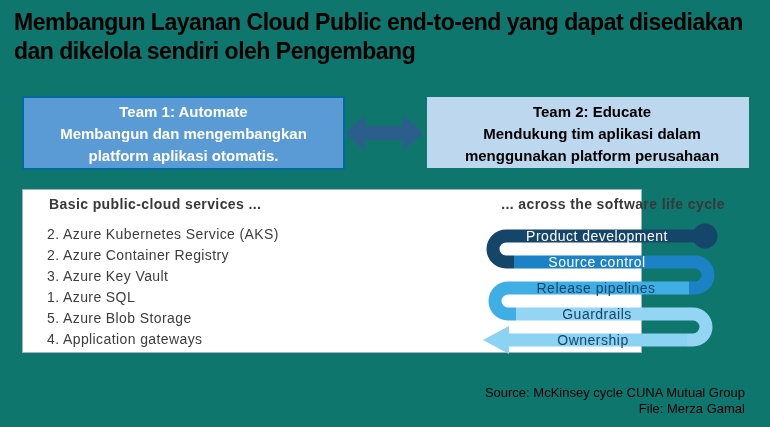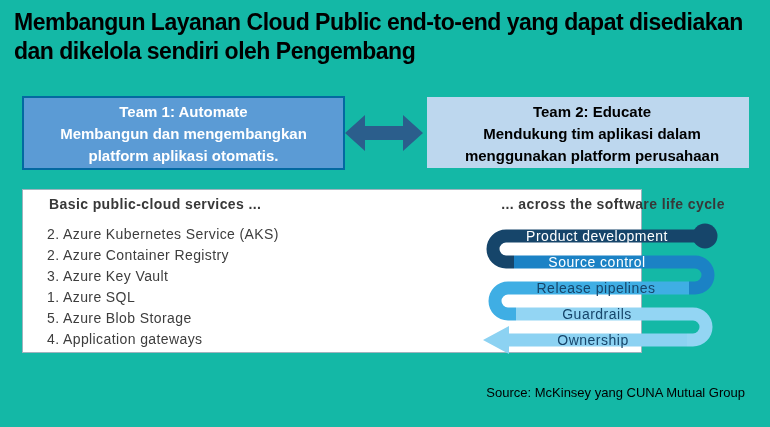--- a/index.html
+++ b/index.html
@@ -1,17 +1,17 @@
 <!DOCTYPE html>
 <html><head>
 <meta charset="utf-8">
 <style>
   html,body { margin:0; padding:0; background:#fff; }
   .slide {
-    position:relative; width:770px; height:427px; background:#14b8a6;
+    position:relative; width:770px; height:427px; background:#0f766e;
     font-family:"Liberation Sans", sans-serif; overflow:hidden;
   }
   .title {
     position:absolute; left:14px; top:8px; width:752px;
     font-size:23px; font-weight:bold; line-height:29px;
     letter-spacing:-0.5px; color:#000;
   }
   .title span { display:block; }
 
   .team-box {
@@ -117,16 +117,17 @@
 
       <text class="band-label" x="135" y="77" text-anchor="middle" fill="#16456A">Release pipelines</text>
 
       <text class="band-label" x="136" y="103" text-anchor="middle" fill="#16456A">Guardrails</text>
 
       <text class="band-label" x="132" y="129" text-anchor="middle" fill="#16456A">Ownership</text>
     </svg>
   </div>
 
   <div class="footer">
-    <span>Source: McKinsey yang CUNA Mutual Group</span>
+    <span>Source: McKinsey cycle CUNA Mutual Group</span>
+    <span>File: Merza Gamal</span>
   </div>
 
 </div>
 
 </body></html>

